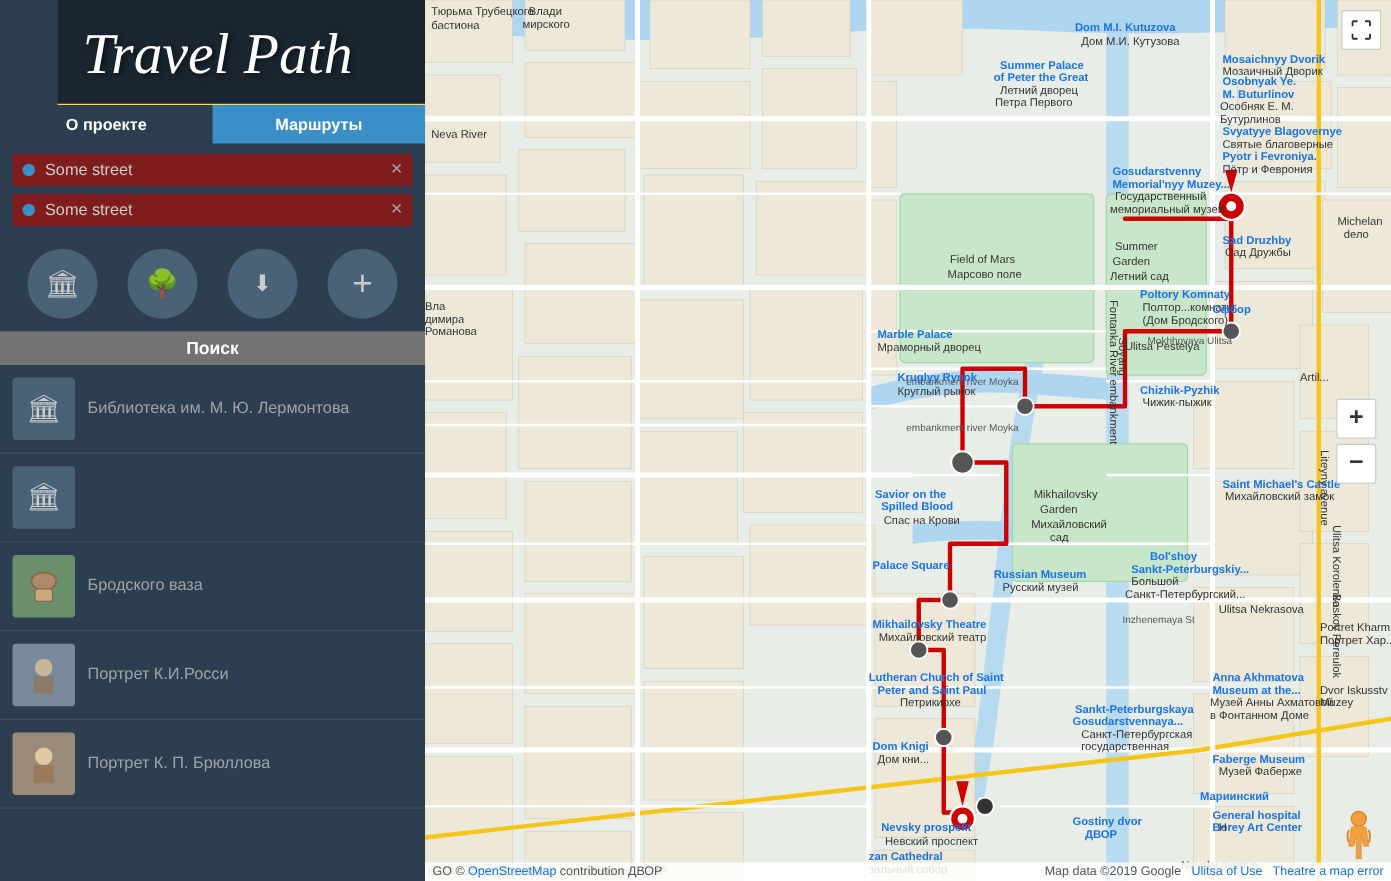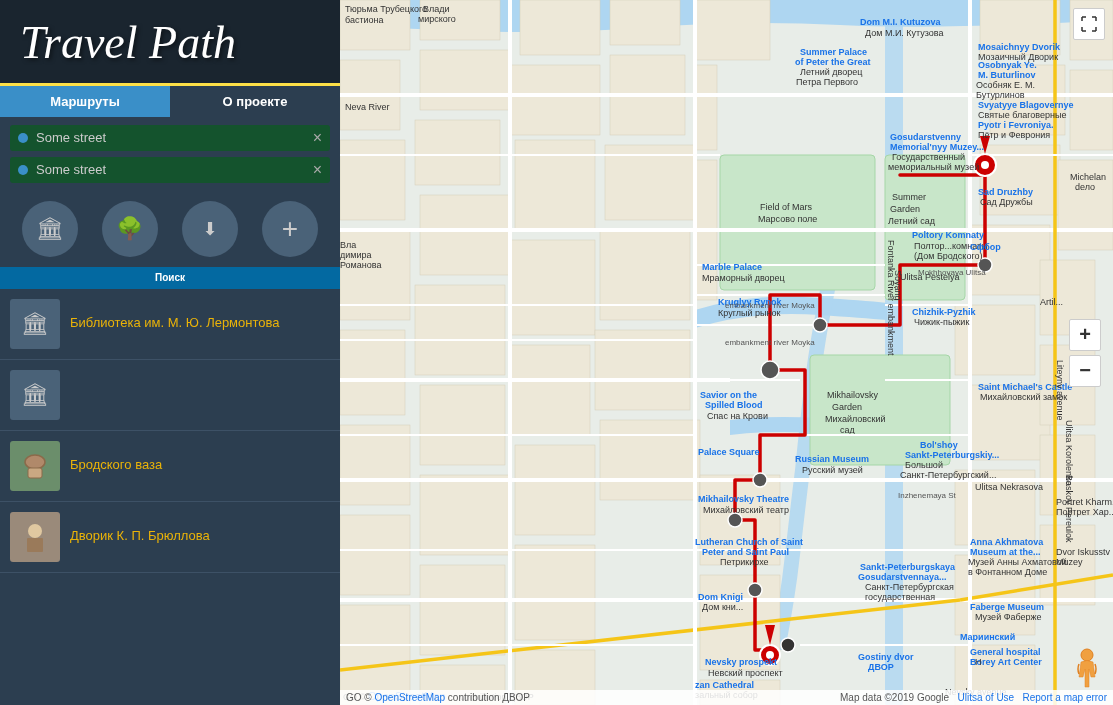--- a/index.html
+++ b/index.html
@@ -12,21 +12,22 @@
       height: 705px;
       background: #2c3e50;
       display: flex;
       flex-direction: column;
       overflow: hidden;
     }
 
     #sidebar-header {
       background: #1a252f;
       padding: 18px 32px 14px 20px;
-      border-bottom: 3px solid #fde047;
+      border-bottom: 1px solid #fde047;
+      margin-left: 46px;
     }
 
     #app-title {
       font-family: Georgia, 'Times New Roman', serif;
       font-size: 46px;
       font-style: italic;
       color: #fff;
       line-height: 1.1;
       text-shadow: 2px 2px 4px rgba(0,0,0,0.5);
     }
@@ -58,21 +59,21 @@
       padding: 8px 10px;
       background: #2c3e50;
       display: flex;
       flex-direction: column;
       gap: 6px;
     }
 
     .search-field-row {
       display: flex;
       align-items: center;
-      background: #14532d;
+      background: #7f1d1d;
       border-radius: 3px;
       padding: 5px 8px;
     }
 
     .search-field-row .dot {
       width: 10px; height: 10px;
       background: #3a8fc8;
       border-radius: 50%;
       margin-right: 8px;
       flex-shrink: 0;
@@ -109,23 +110,23 @@
       background: #4a6278;
       display: flex; align-items: center; justify-content: center;
       cursor: pointer;
       font-size: 22px;
       color: #ccc;
     }
 
     #search-label {
       text-align: center;
       color: #fff;
-      font-size: 10px;
+      font-size: 14px;
       padding: 5px 0 6px 0;
-      background: #0369a1;
+      background: #737373;
       font-weight: bold;
     }
 
     #results-list {
       flex: 1;
       overflow-y: auto;
       background: #2c3e50;
     }
 
     .result-item {
@@ -142,21 +143,21 @@
       border-radius: 3px;
       background: #4a6278;
       flex-shrink: 0;
       display: flex; align-items: center; justify-content: center;
       font-size: 22px;
       color: #ccc;
       overflow: hidden;
     }
 
     .result-name {
-      color: #eab308;
+      color: #a3a3a3;
       font-size: 13px;
       line-height: 1.3;
     }
 
     
     #map-area {
       flex: 1;
       position: relative;
       overflow: hidden;
     }
@@ -238,22 +239,22 @@
 </head>
 <body>
 
 <div id="sidebar">
 
   <div id="sidebar-header">
     <div id="app-title">Travel Path</div>
   </div>
 
   <div id="tabs">
+    <button class="tab-btn">О проекте</button>
     <button class="tab-btn active">Маршруты</button>
-    <button class="tab-btn">О проекте</button>
   </div>
 
   <div id="search-fields">
     <div class="search-field-row">
       <div class="dot"></div>
       <input type="text" value="Some street" style="">
       <button class="clear-btn">×</button>
     </div>
     <div class="search-field-row">
       <div class="dot"></div>
@@ -285,30 +286,39 @@
     <div class="result-item">
       <div class="result-thumb" style="background:#6b8e6b;">
         <svg width="40" height="40" viewBox="0 0 40 40">
             <ellipse cx="20" cy="16" rx="10" ry="7" fill="#b0896a" stroke="#8b6a4a" stroke-width="1.5"></ellipse>
             <rect x="13" y="22" width="14" height="10" rx="2" fill="#c9a882" stroke="#8b6a4a" stroke-width="1"></rect>
           </svg>
       </div>
       <div class="result-name">Бродского ваза</div>
     </div>
 
+    <div class="result-item">
+      <div class="result-thumb" style="background:#7a8a9a;">
+        <svg width="40" height="40" viewBox="0 0 40 40">
+            <circle cx="20" cy="14" r="7" fill="#c8b89a"></circle>
+            <rect x="12" y="21" width="16" height="14" rx="1" fill="#8a7a6a"></rect>
+          </svg>
+      </div>
+      <div class="result-name">Портрет К.И.Росси</div>
+    </div>
 
 
     <div class="result-item">
       <div class="result-thumb" style="background:#9a8a7a;">
         <svg width="40" height="40" viewBox="0 0 40 40">
             <circle cx="20" cy="14" r="7" fill="#e0c8a0"></circle>
             <rect x="12" y="21" width="16" height="14" rx="1" fill="#9a7a5a"></rect>
           </svg>
       </div>
-      <div class="result-name">Дворик К. П. Брюллова</div>
+      <div class="result-name">Портрет К. П. Брюллова</div>
     </div>
 
   </div>
 </div>
 
 <div id="map-area">
   <div id="map-bg">
 
     <svg id="map-svg" viewBox="0 0 773 705" preserveAspectRatio="xMidYMid slice">
       <defs>
@@ -648,17 +658,17 @@
     <div id="pegman">
       <svg width="28" height="42" viewBox="0 0 28 42">
         <circle cx="14" cy="8" r="6" fill="#f0a040" stroke="#e08020" stroke-width="1"></circle>
         <path d="M8,15 Q14,12 20,15 L22,30 L18,30 L16,22 L16,40 L12,40 L12,22 L10,30 L6,30 Z" fill="#f0a040" stroke="#e08020" stroke-width="0.5"></path>
         <path d="M6,17 Q4,22 6,27 M22,17 Q24,22 22,27" stroke="#e08020" stroke-width="1.5" fill="none"></path>
       </svg>
     </div>
 
     <div id="map-footer">
       <span>GO © <a href="#">OpenStreetMap</a> contribution ДВОР</span>
-      <span>Map data ©2019 Google &nbsp; <a href="#">Ulitsa of Use</a> &nbsp; <a href="#">Report a map error</a></span>
+      <span>Map data ©2019 Google &nbsp; <a href="#">Ulitsa of Use</a> &nbsp; <a href="#">Theatre a map error</a></span>
     </div>
 
   </div>
 </div>
 
 </body></html>

